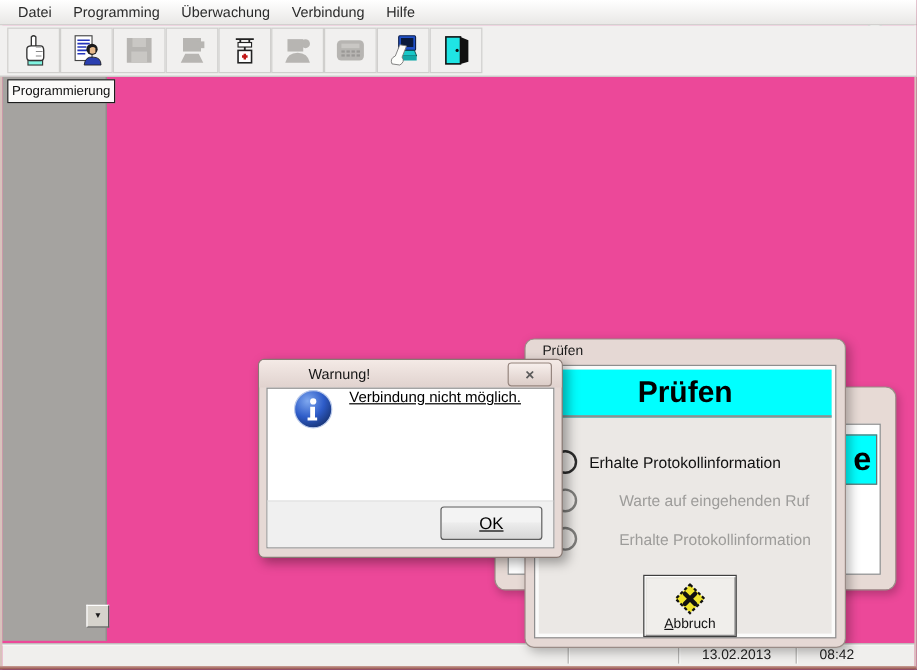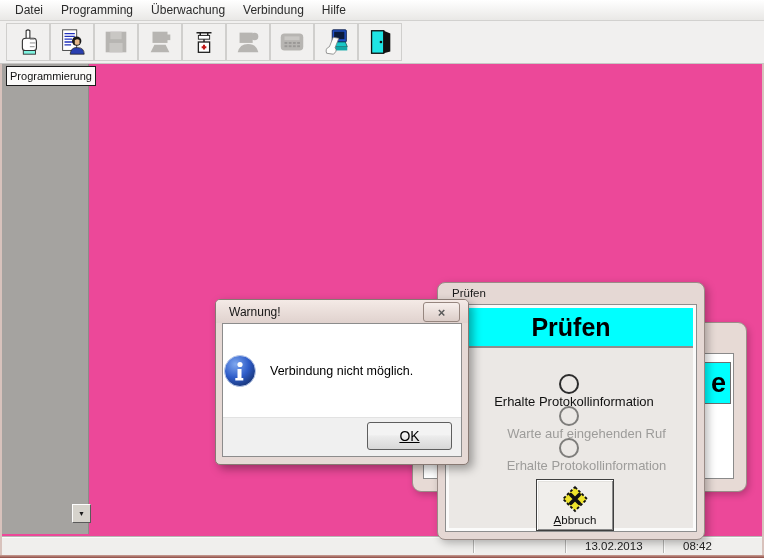--- a/index.html
+++ b/index.html
@@ -65,42 +65,42 @@
 
   
   .pruefen{position:absolute;left:437px;top:282px;width:266px;height:256px;background:#e5d8d4;
            border:1px solid #998b86;border-radius:8px;box-shadow:3px 3px 9px rgba(0,0,0,.28);z-index:20;}
   .pruefen-title{position:absolute;left:14px;top:4px;font-size:11.5px;color:#1a1a1a;}
   .pruefen-panel{position:absolute;left:8px;right:8px;top:22px;bottom:8px;background:#ebe8e5;
                  border:3px solid #fbfbfa;outline:1px solid #8e8e8e;box-sizing:border-box;}
   .pruefen-banner{position:absolute;left:0;right:0;top:0;height:38px;background:#00ffff;
                   border-bottom:2px solid #8f8f8f;display:flex;align-items:center;justify-content:center;
                   font-weight:bold;font-size:25px;color:#000;}
-  .step{position:absolute;left:12px;right:6px;height:22px;display:flex;align-items:center;flex-direction:column;}
+  .step{position:absolute;left:12px;right:6px;height:22px;display:flex;align-items:center;}
   .step-dot{width:16px;height:16px;border-radius:50%;border:2px solid #2c2c2c;margin-right:10px;flex:none;}
   .step-label{font-size:13px;color:#111;}
   .step.pending .step-label{color:#9d9c9a;margin-left:25px;}
   .step.pending .step-dot{border-color:#7e7d7b;}
   .abbruch{position:absolute;left:87px;top:171px;width:78px;height:52px;display:flex;flex-direction:column;
            align-items:center;justify-content:flex-start;padding-top:4px;box-sizing:border-box;cursor:default;}
   .abbruch svg{width:30px;height:30px;}
   .abbruch .lbl{font-size:11.5px;color:#111;margin-top:0px;}
   .u{text-decoration:underline;}
 
   
   .warnung{position:absolute;left:215px;top:299px;width:252px;height:164px;background:#e6d9d5;
            border:1px solid #887973;border-radius:5px;box-shadow:4px 4px 10px rgba(0,0,0,.35);z-index:30;}
   .warn-titlebar{position:absolute;left:0;right:0;top:0;height:23px;border-radius:4px 4px 0 0;
                  background:linear-gradient(#f4eae6,#e0d2ce);display:flex;align-items:center;padding-left:13px;}
-  .warn-title{font-size:12px;color:#151515;}
+  .warn-title{font-size:12px;color:#151515;margin-left:28px;}
   .warn-close{position:absolute;right:8px;top:2px;width:35px;height:18px;border:1px solid #96867f;
               border-radius:3px;background:linear-gradient(#f7efec,#dccdc8);display:flex;align-items:center;
               justify-content:center;font-size:13px;font-weight:bold;color:#5a5a5a;cursor:default;}
   .warn-body{position:absolute;left:6px;right:6px;top:23px;bottom:7px;background:#ffffff;border:1px solid #8c8c8c;}
-  .warn-msgrow{position:absolute;left:0;right:0;top:0;bottom:38px;display:flex;align-items:center;}
+  .warn-msgrow{position:absolute;left:0;right:0;top:0;bottom:38px;display:flex;padding-left:21px;text-decoration:underline;}
   .warn-msg{font-size:12.5px;color:#000;margin-left:13px;}
   .warn-footer{position:absolute;left:0;right:0;bottom:0;height:38px;background:#f0f0f0;border-top:1px solid #e2e2e2;}
   .ok-btn{position:absolute;right:9px;bottom:6px;width:83px;height:26px;border:1px solid #5e5e5e;border-radius:3px;
           background:linear-gradient(#f3f3f3 45%,#ececec 50%,#d7d7d7);font-size:14px;color:#000;
           display:flex;align-items:center;justify-content:center;cursor:default;text-decoration:underline;}
 </style>
 </head>
 <body>
 
 <div class="app">

